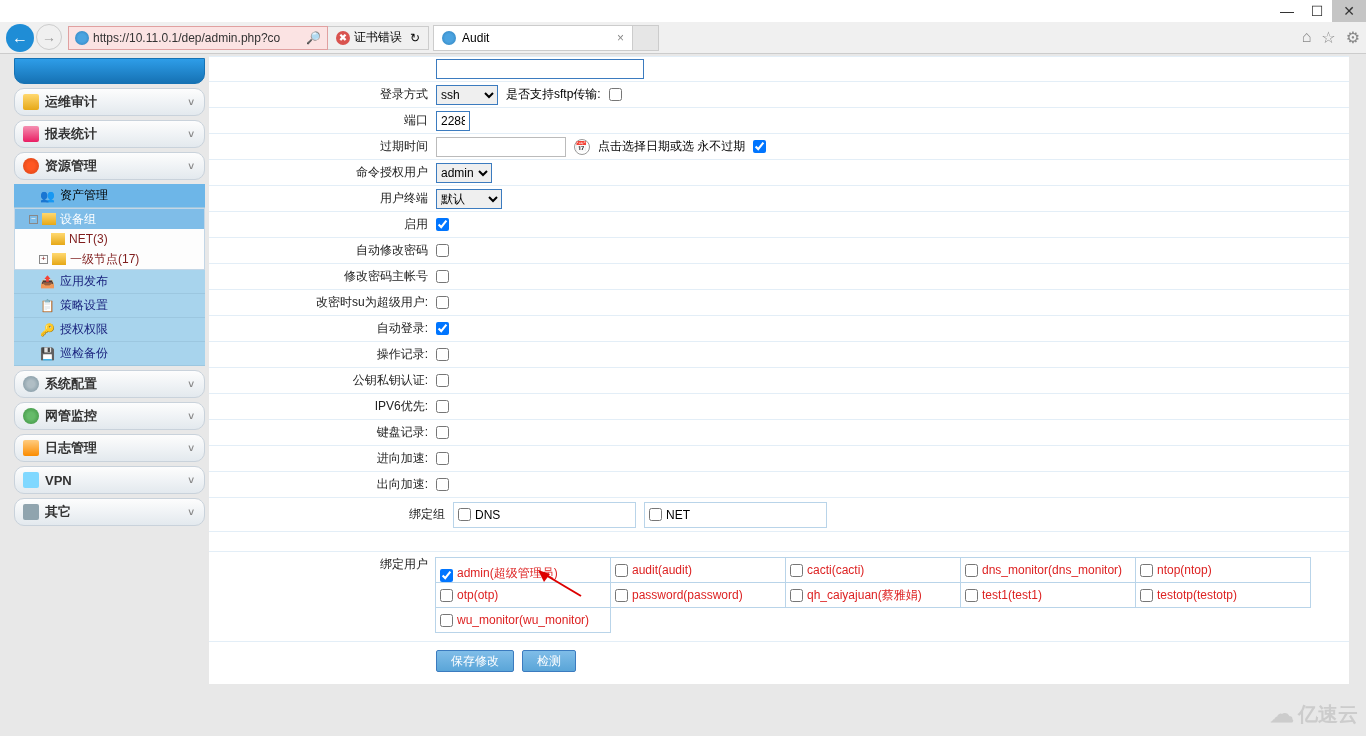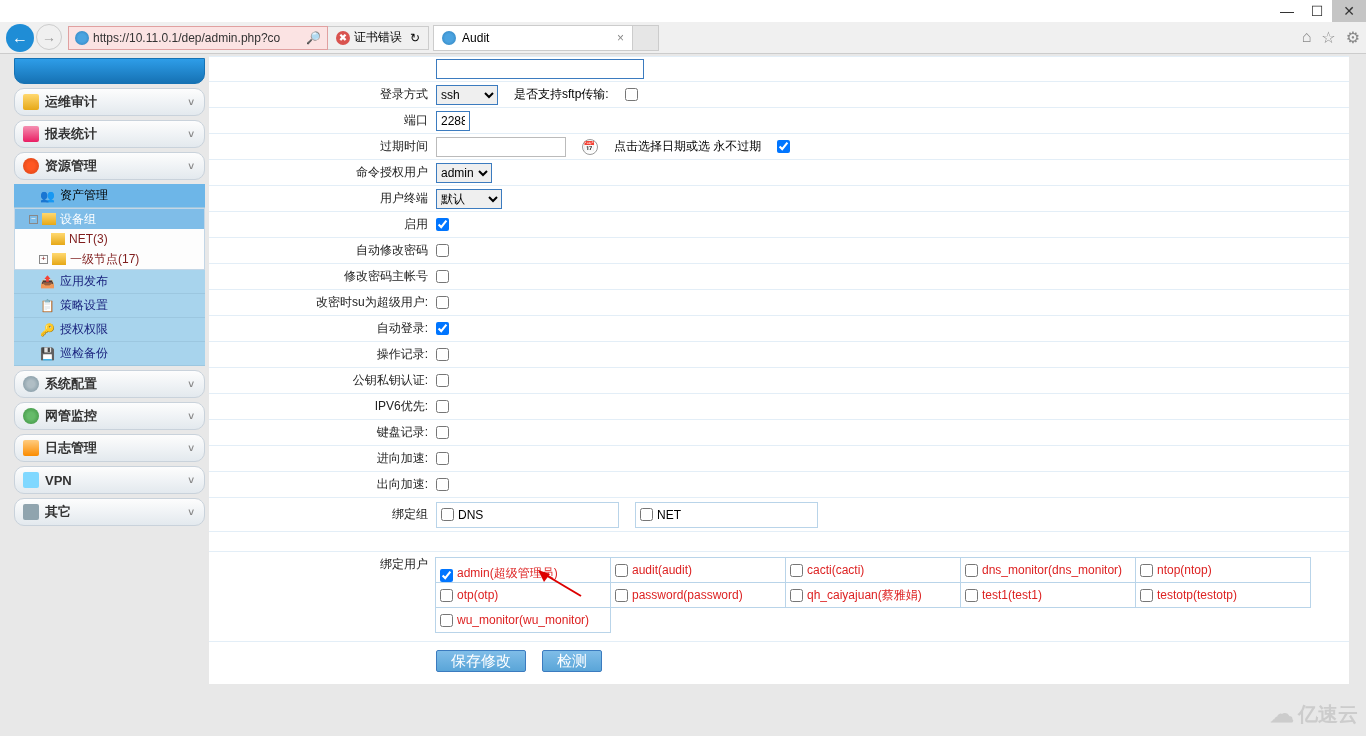--- a/index.html
+++ b/index.html
@@ -52,33 +52,33 @@
 .tree { background: #fdfdfd; border: 1px solid #c3d6e6; }
 .tree-item { height: 20px; display: flex; align-items: center; padding-left: 20px; font-size: 12px; color: #7f1d1d; cursor: pointer; }
 .tree-item.sel { background: #7fbde8; color: #fff; }
 .tree-item .plus { width: 9px; height: 9px; border: 1px solid #888; display: inline-flex; align-items: center; justify-content: center; font-size: 8px; margin-right: 4px; line-height: 1; }
 .tree-item .f-icon { width: 14px; height: 12px; background: linear-gradient(#ffd86f, #e6a817); margin-right: 4px; }
 
 
 .content { flex: 1; background: #fff; margin: 2px 17px 2px 4px; padding-bottom: 10px; }
 .form-row { display: flex; border-bottom: 1px solid #e3eef7; min-height: 26px; align-items: center; }
 .form-label { width: 225px; text-align: right; padding-right: 6px; color: #222; font-size: 12px; }
-.form-val { flex: 1; padding: 2px 0 2px 2px; display: flex; align-items: center; gap: 16px; font-size: 12px; }
+.form-val { flex: 1; padding: 2px 0 2px 2px; display: flex; align-items: center; gap: 8px; font-size: 12px; }
 .sel-blue { border: 1px solid #3b7bbf; height: 20px; font-size: 12px; }
 .inp-blue { border: 1px solid #3b7bbf; height: 20px; padding: 0 4px; font-size: 12px; }
 .inp-grey { border: 1px solid #bbb; height: 20px; padding: 0 4px; font-size: 12px; }
 .cal-icon { width: 16px; height: 16px; border-radius: 50%; border: 1px solid #999; display: inline-flex; align-items: center; justify-content: center; font-size: 10px; }
 
 .group-box { border: 1px solid #b9d4e9; height: 26px; width: 183px; display: flex; align-items: center; padding-left: 4px; gap: 4px; }
 
 .user-grid { display: grid; grid-template-columns: 175px 175px 175px 175px 175px; gap: 0; }
 .user-cell { border: 1px solid #b9d4e9; height: 26px; display: flex; align-items: center; padding-left: 4px; gap: 2px; color: #d22; font-size: 12px; margin: -1px 0 0 -1px; }
 .user-cell input[type=checkbox] { margin-right: 2px; }
 
-.btn-blue { background: linear-gradient(#7fbde8, #5aa5d8); border: 1px solid #3b7bbf; color: #fff; height: 22px; padding: 0 14px; border-radius: 2px; font-size: 15px; cursor: pointer; }
+.btn-blue { background: linear-gradient(#7fbde8, #5aa5d8); border: 1px solid #3b7bbf; color: #fff; height: 22px; padding: 0 14px; border-radius: 2px; font-size: 12px; cursor: pointer; }
 
 .watermark { position: fixed; right: 8px; bottom: 8px; font-size: 20px; color: #ccc; font-weight: bold; display: flex; align-items: center; gap: 4px; }
 .watermark .cloud { font-size: 24px; }
 
 
 .red-arrow { position: absolute; width: 50px; height: 30px; pointer-events: none; }
 .red-arrow svg { width: 100%; height: 100%; }
 .admin-cell-wrap { position: relative; align-items: flex-end; }
 
 .strong { font-weight: bold; }
@@ -316,21 +316,21 @@
           <input type="checkbox" style="">
         </div>
       </div>
     <div class="form-row">
         <div class="form-label">出向加速:</div>
         <div class="form-val">
           <input type="checkbox" style="">
         </div>
       </div>
 
-    <div class="form-row" style="min-height:34px;">
+    <div class="form-row" style="min-height:34px;padding-left:17px;">
       <div class="form-label">绑定组</div>
       <div class="form-val">
         <div class="group-box">
             <input type="checkbox" style="">
             <span>DNS</span>
           </div>
         <div class="group-box">
             <input type="checkbox" style="">
             <span>NET</span>
           </div>

